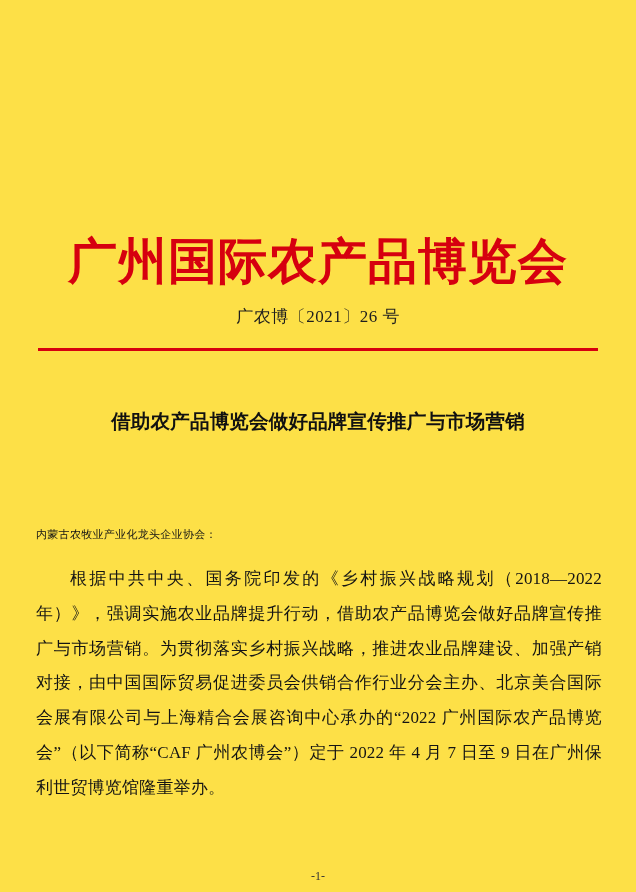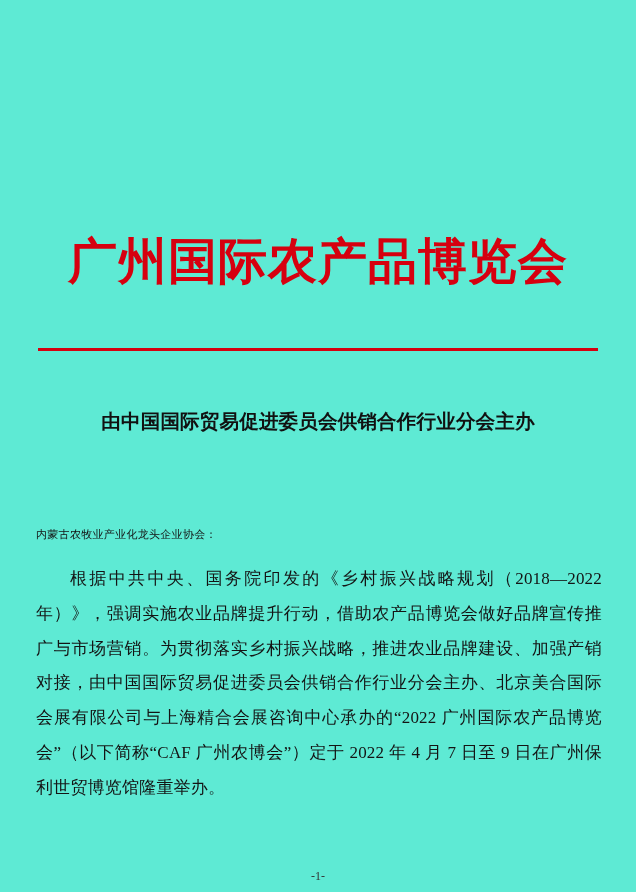--- a/index.html
+++ b/index.html
@@ -11,21 +11,21 @@
     width: 636px;
     height: 892px;
     position: relative;
     font-family: "Liberation Serif", "DejaVu Serif", serif;
     color: #1a1a1a;
     overflow: hidden;
   }
   .page {
     position: absolute;
     inset: 0;
-    background: #5eead4;
+    background: #fde047;
   }
   
   .letterhead {
     position: absolute;
     top: 236px;
     left: 0;
     right: 0;
     text-align: center;
   }
   .letterhead-title {
@@ -104,26 +104,27 @@
     font-family: "Liberation Serif", serif;
   }
 </style>
 </head>
 <body>
 
 <div class="page">
 
   <div class="letterhead">
     <div class="letterhead-title">广州国际农产品博览会</div>
+    <div class="doc-number">广农博〔2021〕26 号</div>
   </div>
 
   <div class="red-rule"></div>
 
   <div class="doc-title">
-    <span class="line">由中国国际贸易促进委员会供销合作行业分会主办</span>
+    <span class="line">借助农产品博览会做好品牌宣传推广与市场营销</span>
   </div>
 
   <div class="body-block">
     <div class="salutation">内蒙古农牧业产业化龙头企业协会：</div>
     <p class="paragraph">根据中共中央、国务院印发的《乡村振兴战略规划（2018—2022年）》，强调实施农业品牌提升行动，借助农产品博览会做好品牌宣传推广与市场营销。为贯彻落实乡村振兴战略，推进农业品牌建设、加强产销对接，由中国国际贸易促进委员会供销合作行业分会主办、北京美合国际会展有限公司与上海精合会展咨询中心承办的“2022 广州国际农产品博览会”（以下简称“CAF 广州农博会”）定于 2022 年 4 月 7 日至 9 日在广州保利世贸博览馆隆重举办。</p>
   </div>
 
   <div class="page-number">-1-</div>
 
 </div>

